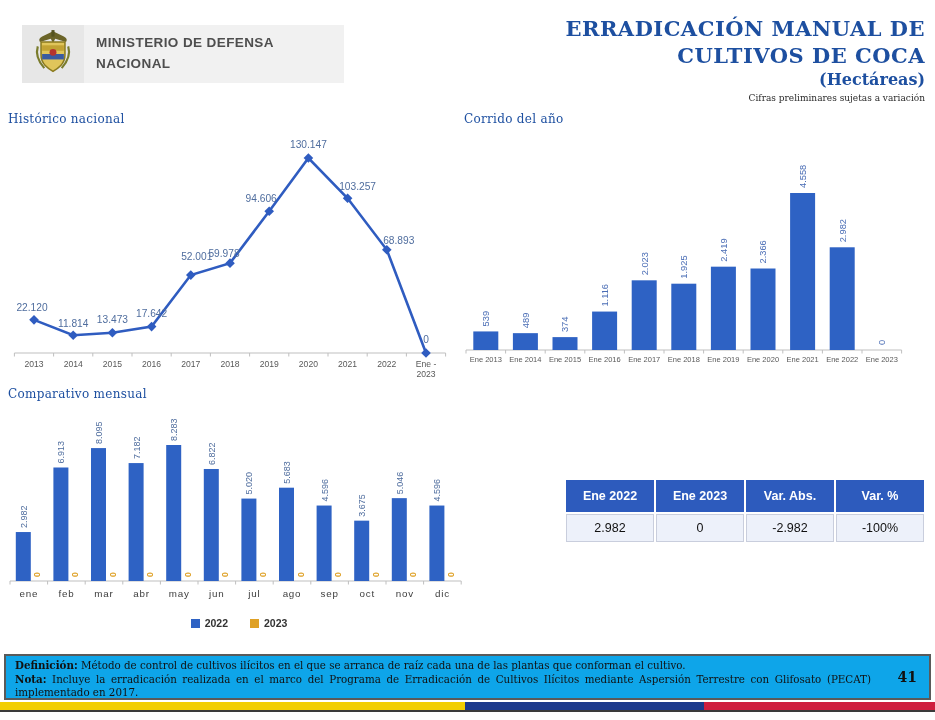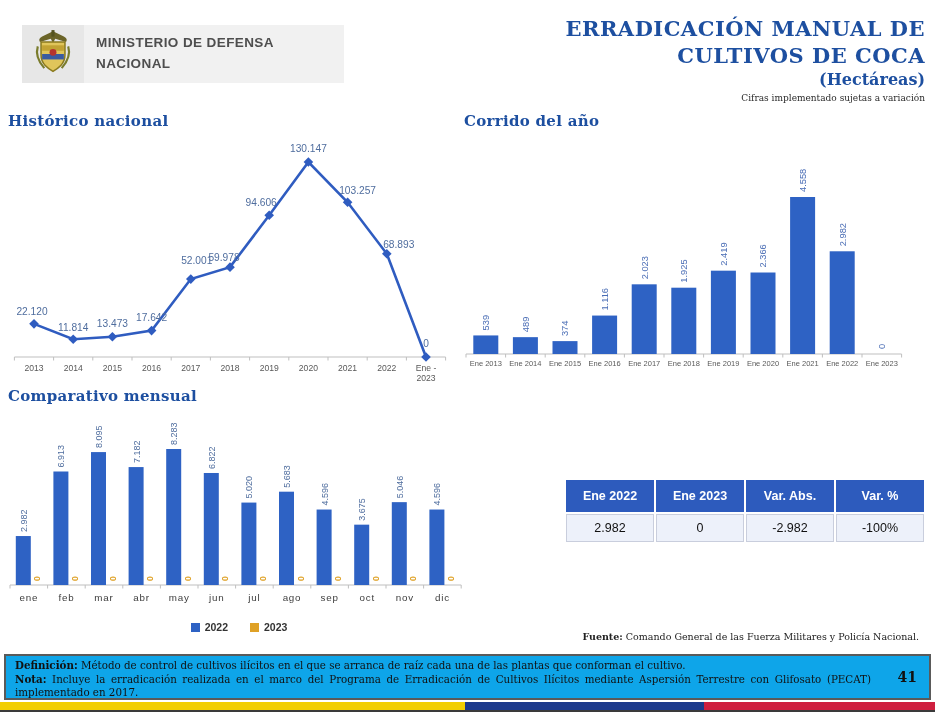--- a/index.html
+++ b/index.html
@@ -9,21 +9,21 @@
   
   .ministry-box { position: absolute; left: 22px; top: 25px; width: 322px; height: 58px; background: #f1f1f1; display: flex; align-items: stretch; }
   .crest-cell { width: 62px; background: #e7e7e7; display: flex; align-items: center; justify-content: center; }
   .ministry-text { flex: 1; display: flex; flex-direction: column; justify-content: center; padding-left: 12px; font-size: 13.5px; font-weight: bold; color: #4e4e4e; letter-spacing: .4px; line-height: 1.55; }
 
   .title-block { position: absolute; right: 10px; top: 16px; text-align: right; color: var(--title-blue, #1d4fa0); font-family: "DejaVu Serif", serif; }
   .title-l1, .title-l2 { font-size: 21px; font-weight: bold; letter-spacing: .5px; line-height: 1.28; text-align: right; }
   .title-l3 { font-size: 16px; font-weight: bold; line-height: 1.3; }
   .title-sub { font-size: 9px; color: #2b2b2b; font-weight: normal; margin-top: 2px; }
 
-  h2.sec-title { font-family: "DejaVu Serif", serif; font-weight: bold; color: var(--title-blue, #1d4fa0); font-size: 15px; letter-spacing: .3px; }
+  h2.sec-title { font-family: "DejaVu Serif", serif; font-weight: normal; color: var(--title-blue, #1d4fa0); font-size: 12px; letter-spacing: .3px; }
 
   .sec-historic { position: absolute; left: 8px;  top: 112px; width: 450px; }
   .sec-corrido  { position: absolute; left: 464px; top: 112px; width: 443px; }
   .sec-mensual  { position: absolute; left: 8px;  top: 387px; width: 462px; }
   .sec-variacion{ position: absolute; left: 556px; top: 464px; width: 378px; text-align: center; }
 
   .chart-svg { display: block; margin-top: 2px; }
 
   .legend-row { display: flex; justify-content: center; gap: 22px; margin-top: 2px; }
   .legend-item { display: flex; align-items: center; gap: 5px; font-size: 10.5px; font-weight: 600; color: #333; }
@@ -66,21 +66,21 @@
     <div class="ministry-text">
       <span>MINISTERIO DE DEFENSA</span>
       <span>NACIONAL</span>
     </div>
   </div>
 
   <div class="title-block">
     <div class="title-l1">ERRADICACIÓN MANUAL DE</div>
     <div class="title-l2">CULTIVOS DE COCA</div>
     <div class="title-l3">(Hectáreas)</div>
-    <div class="title-sub">Cifras implementado sujetas a variación</div>
+    <div class="title-sub">Cifras preliminares sujetas a variación</div>
   </div>
 
   <section class="sec-historic">
     <h2 class="sec-title">Histórico nacional</h2>
     <svg id="svg-historico" class="chart-svg" width="450" height="258">
         <line x1="6.4" y1="225" x2="437.6" y2="225" stroke="#bfbfbf" stroke-width="1"></line>
         <line x1="6.4" y1="225" x2="6.4" y2="228.5" stroke="#bfbfbf" stroke-width="1"></line>
         <line x1="45.6" y1="225" x2="45.6" y2="228.5" stroke="#bfbfbf" stroke-width="1"></line>
         <line x1="84.80000000000001" y1="225" x2="84.80000000000001" y2="228.5" stroke="#bfbfbf" stroke-width="1"></line>
         <line x1="124.00000000000001" y1="225" x2="124.00000000000001" y2="228.5" stroke="#bfbfbf" stroke-width="1"></line>
@@ -272,23 +272,20 @@
         <tr>
           <td>2.982</td>
           <td>0</td>
           <td>-2.982</td>
           <td>-100%</td>
         </tr>
       </tbody>
     </table>
   </section>
 
-  <div class="fuente-line">
-    <b>Fuente:</b><span> Comando General de las Fuerza Militares y Policía Nacional.</span>
-  </div>
 
   <div class="footer-box">
     <div><b>Definición:</b><span> Método de control de cultivos ilícitos en el que se arranca de raíz cada una de las plantas que conforman el cultivo.</span></div>
     <div><b>Nota:</b><span> Incluye la erradicación realizada en el marco del Programa de Erradicación de Cultivos Ilícitos mediante Aspersión Terrestre con Glifosato (PECAT) implementado en 2017.</span></div>
   </div>
   <div class="page-number">41</div>
 
   <div class="flag-stripe">
     <span class="flag-yellow"></span>
     <span class="flag-blue"></span>

